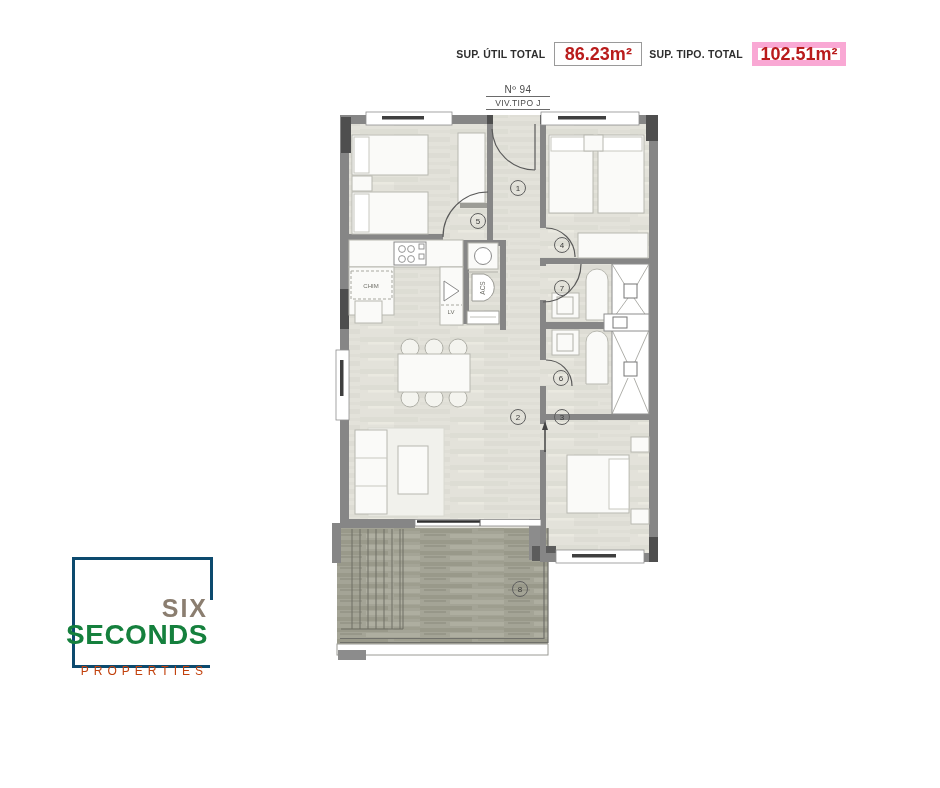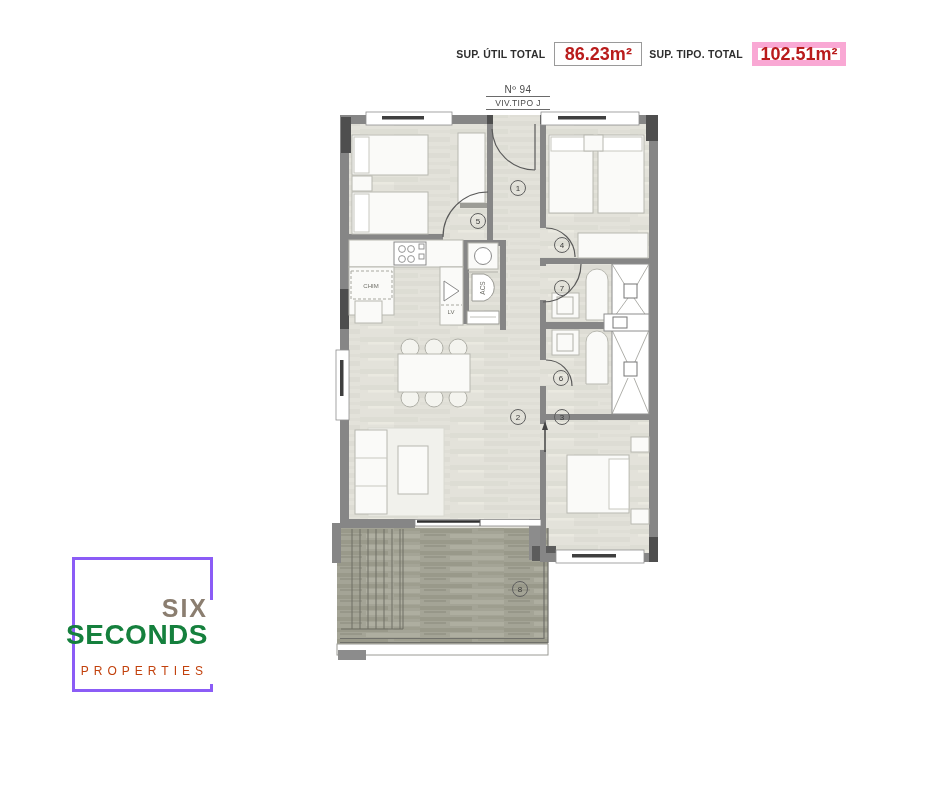--- a/index.html
+++ b/index.html
@@ -17,21 +17,21 @@
   .area-box.const { width:94px; border:6px solid #f9a8d4; }
   
   .plan-title { position:absolute; top:84px; left:477px; width:82px; text-align:center; color:#4a4a4a; }
   .plan-title .inner { width:64px; margin:0 auto; }
   .pt-line1 { font-size:10px; letter-spacing:.4px; padding-bottom:1px; border-bottom:1px solid #6a6a6a; }
   .pt-line2 { font-size:8.5px; letter-spacing:.4px; padding:1px 0; border-bottom:1px solid #6a6a6a;text-align:center; }
   
   .plan-svg { position:absolute; left:330px; top:106px; width:342px; height:562px; }
   .plan-svg text { font-family:"Liberation Sans", sans-serif; }
   
-  .logo { position:absolute; left:72px; top:557px; width:141px; height:135px; border:3px solid #8b5cf6; }
+  .logo { position:absolute; left:72px; top:557px; width:141px; height:111px; border:3px solid #0c4a6e; }
   .logo-gap { position:absolute; right:-3px; top:40px; width:3px; height:84px; background:#fff; }
   .logo-six { position:absolute; right:2px; top:36px; font-size:25px; font-weight:bold; color:#8b7e70; letter-spacing:2px; line-height:1; }
   .logo-seconds { position:absolute; right:2px; top:61px; font-size:28px; font-weight:bold; color:#15803d; letter-spacing:.5px; line-height:1; }
   .logo-properties { position:absolute; right:2px; top:105px; font-size:12px; color:#c2410c; letter-spacing:5px; line-height:1; }
 </style>
 </head>
 <body>
 
 <div class="page">
 

